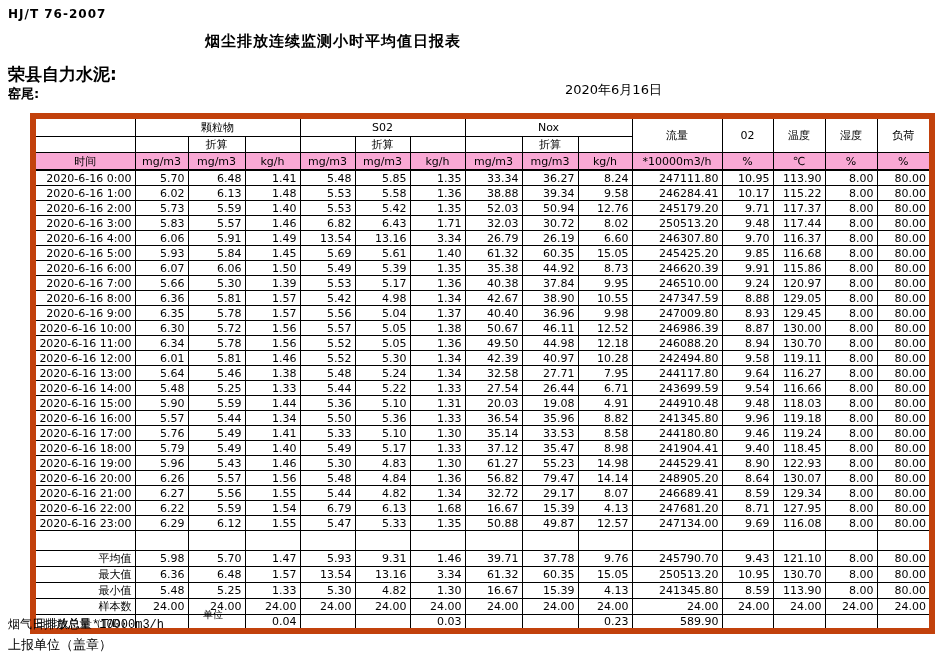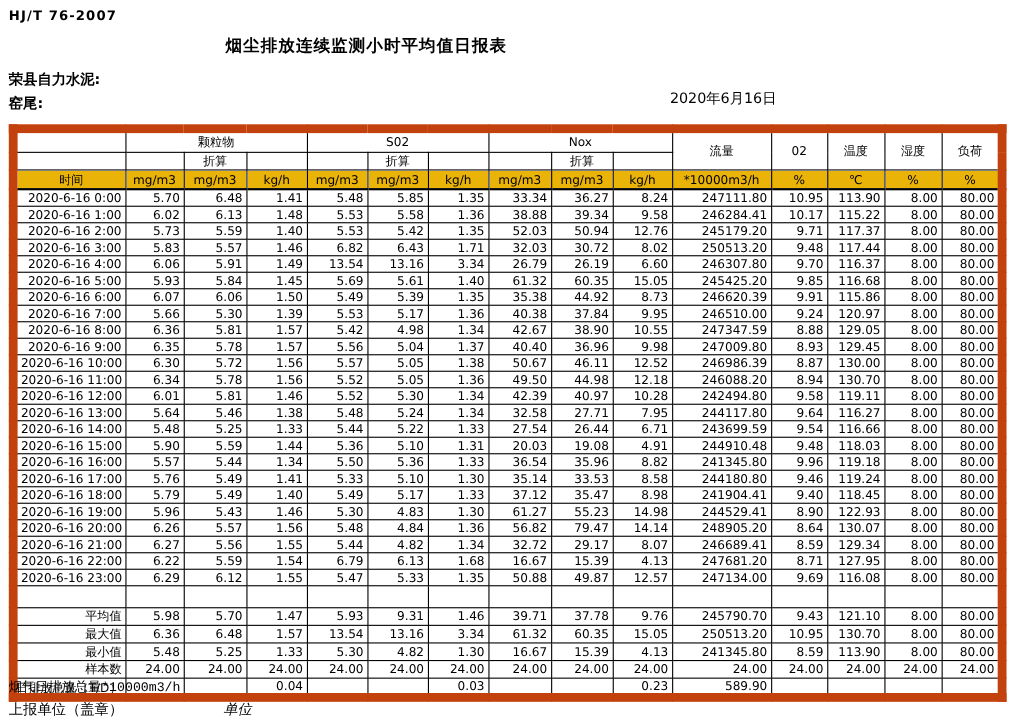--- a/index.html
+++ b/index.html
@@ -1,45 +1,45 @@
 <!DOCTYPE html>
 <html><head>
 <meta charset="utf-8">
 <style>
   html,body{margin:0;padding:0;background:#ffffff;}
   body{width:936px;height:657px;position:relative;overflow:hidden;
        font-family:"DejaVu Sans","Liberation Sans",sans-serif;color:#000;}
   .abs{position:absolute;white-space:nowrap;}
   .doc-code{left:8px;top:7px;font-size:12px;font-weight:bold;letter-spacing:1px;}
   .title{left:205px;top:32px;font-size:15px;font-weight:bold;letter-spacing:1px;}
-  .company{left:8px;top:63px;font-size:13px;font-weight:bold;}
+  .company{left:8px;top:63px;font-size:17px;font-weight:bold;}
   .location{left:8px;top:85px;font-size:13px;font-weight:bold;}
-  .date{left:565px;top:81px;font-size:13px;margin-left:44px;}
+  .date{left:565px;top:81px;font-size:13px;}
 
-  table.report{position:absolute;left:8px;top:113px;width:899px;
+  table.report{position:absolute;left:30px;top:113px;width:899px;
        border-collapse:collapse;table-layout:fixed;
-       border:8px solid #c2410c;}
+       border:6px solid #c2410c;}
   table.report td{border:1px solid #000;padding:0 3px;font-size:11px;
        overflow:hidden;white-space:nowrap;vertical-align:middle;}
   tr.hA td{height:17px;}
   tr.hB td{height:13px;}
   tr.hC td{height:16px;border-bottom:2px solid #000;}
   td.h{text-align:center;font-size:12px;}
-  tr.hC td{text-align:center;font-size:11px;background:#eab308;}
+  tr.hC td{text-align:center;font-size:11px;background:#f9a8d4;}
   tr.data-row td{height:14px;}
   tr.blank-row td{height:19px;}
   tr.summary-row td{height:13px;}
   td.num{text-align:right;padding-right:4px;}
   td.flow-col{border-left:2px solid #000;}
   td.overflow-label{position:relative;overflow:visible;text-align:center;}
   td.overflow-label span{position:absolute;right:3px;top:1px;white-space:nowrap;font-size:11px;}
 
   .footer1{left:8px;top:616px;font-size:12px;font-family:Liberation Mono, monospace;}
   .footer2{left:8px;top:636px;font-size:13px;}
-  .footer3{left:203px;top:636px;font-size:13px;font-style:italic;}
+  .footer3{left:203px;top:608px;font-size:10px;}
 </style>
 </head>
 <body>
 
 <div class="abs doc-code">HJ/T  76-2007</div>
 <div class="abs title">烟尘排放连续监测小时平均值日报表</div>
 <div class="abs company">荣县自力水泥:</div>
 <div class="abs location">窑尾:</div>
 <div class="abs date">2020年6月16日</div>
 

